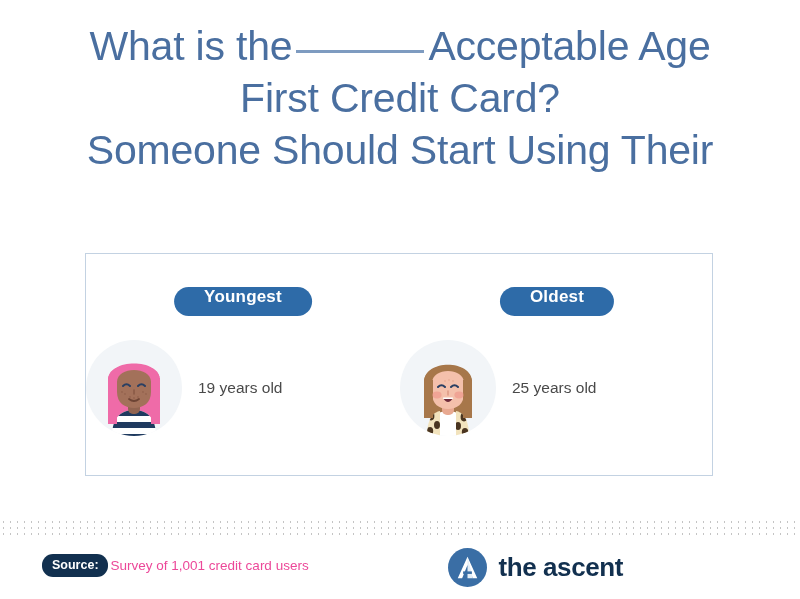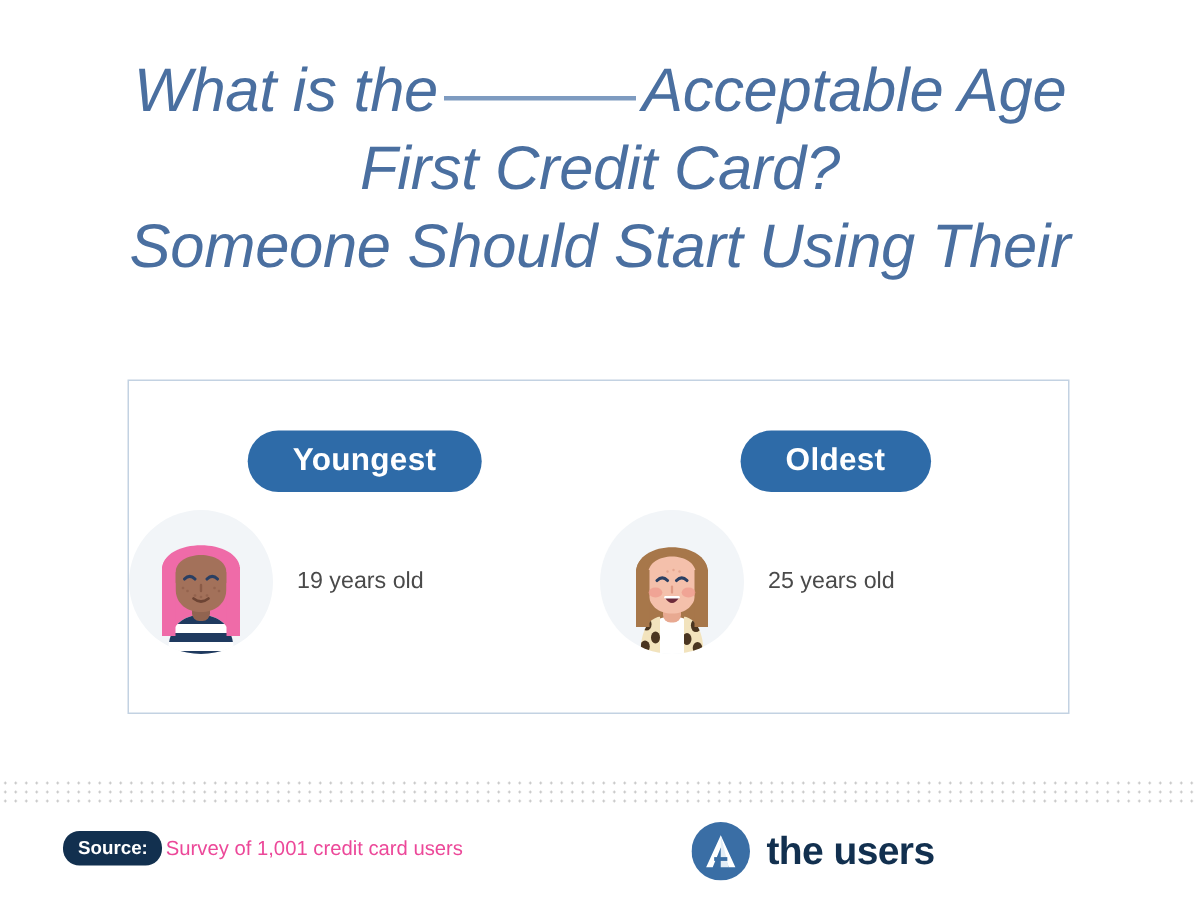--- a/index.html
+++ b/index.html
@@ -11,25 +11,24 @@
     height: 599px;
     background: #ffffff;
     font-family: "Liberation Sans", sans-serif;
     overflow: hidden;
     position: relative;
   }
 
   
   .title-block {
     position: absolute;
-    top: 34px;
+    top: 20px;
     left: 0;
     width: 800px;
     text-align: center;
-    font-style: italic;
   }
   .title-line {
     color: #4a6fa0;
     font-size: 41px;
     line-height: 52px;
     font-weight: 400;
     letter-spacing: -0.2px;
     white-space: nowrap;
   }
   .blank-fill {
@@ -61,24 +60,24 @@
   .col-right { left: 314px; width: 314px; }
 
   
   .pill {
     position: absolute;
     top: 33px;
     left: 50%;
     transform: translateX(-50%);
     background: #2e6ba8;
     color: #ffffff;
-    font-size: 21px;
+    font-size: 17px;
     font-weight: bold;
     border-radius: 22px;
-    padding: 8px 30px 9px 30px;
+    padding: 0 30px 9px 30px;
     white-space: nowrap;
     letter-spacing: 0.2px;
   }
 
   
   .person-row {
     position: absolute;
     top: 86px;
     left: 0;
     width: 100%;
@@ -317,15 +316,15 @@
     <div class="source-text">Survey of 1,001 credit card users</div>
   </div>
 
   <div class="logo-wrap">
     <svg class="logo-mark" viewBox="0 0 40 40" xmlns="http://www.w3.org/2000/svg">
       <circle cx="20" cy="20" r="20" fill="#3a6ea5"></circle>
       <path d="M20 9 L30 31 L25.5 31 L20 17.5 L14.5 31 L10 31 Z" fill="#ffffff"></path>
       <path d="M20 9 L25.5 31 L20 31 Z" fill="#e3edf6"></path>
       <rect x="15.5" y="24" width="9" height="2.6" fill="#3a6ea5"></rect>
     </svg>
-    <div class="logo-text">the users</div>
+    <div class="logo-text">the ascent</div>
   </div>
 </div>
 
 </body></html>

